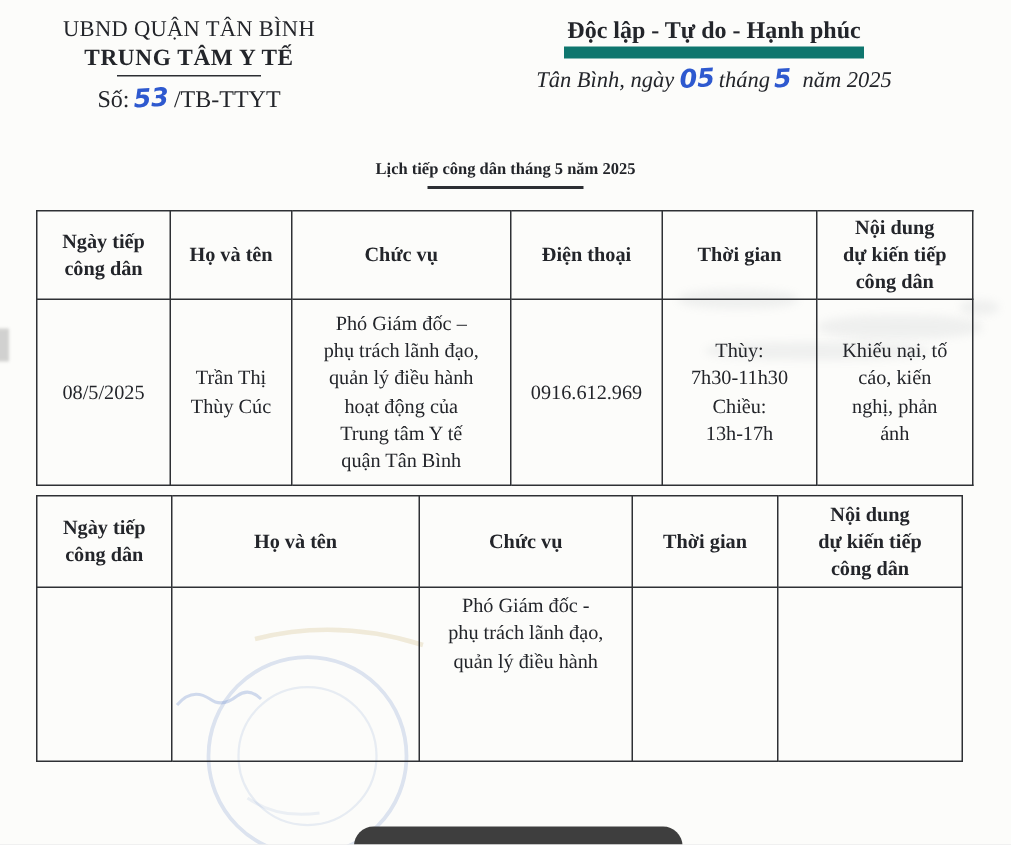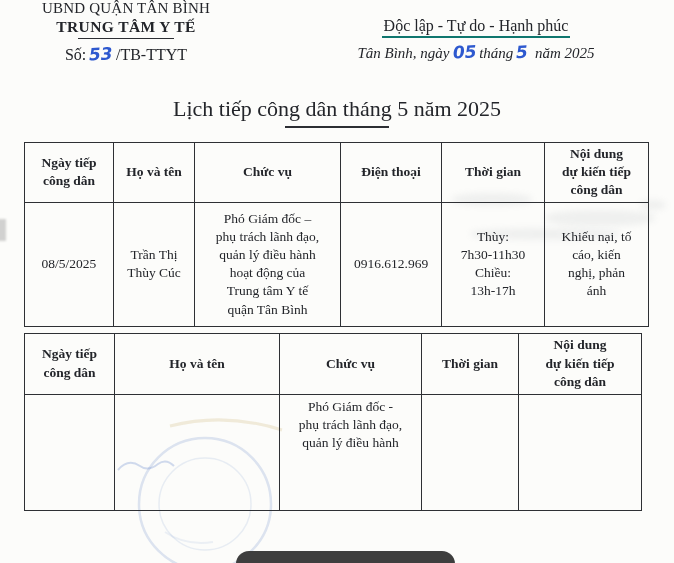--- a/index.html
+++ b/index.html
@@ -7,45 +7,45 @@
     position:relative;
     width:674px;height:563px;
     background:#fcfcfa;
     font-family:"Liberation Serif","DejaVu Serif",serif;
     color:#23252a;
     overflow:hidden;
     margin:0 auto;
   }
   .content{position:relative;z-index:1;}
   
-  .header-row{display:flex;}
+  .header-row{display:flex;padding-top:12px;}
   .hdr-left{width:252px;text-align:center;}
   .hdr-left .l1{font-size:15px;letter-spacing:.2px;}
   .hdr-left .l2{font-size:15.5px;font-weight:bold;letter-spacing:.4px;margin-top:1px;}
   .u-line{height:0;border-bottom:1.6px solid #2c2e33;width:96px;margin:2px auto 0;}
   .so-line{font-size:16px;margin-top:7px;}
   .hdr-right{flex:1;text-align:center;padding-left:26px;}
   .hdr-right .n1{font-size:15px;font-weight:bold;letter-spacing:.2px;}
-  .hdr-right .n2{font-size:16px;font-weight:normal;display:inline-block;
-                 border-bottom:2px solid #0f766e;padding:0 2px 1px;margin-top:17px;}
+  .hdr-right .n2{font-size:16px;font-weight:bold;display:inline-block;
+                 border-bottom:8px solid #0f766e;padding:0 2px 1px;margin-top:0;}
   .date-line{font-size:15px;font-style:italic;margin-top:6px;}
   .hand{
     font-family:"DejaVu Sans",sans-serif;
     font-style:italic;font-weight:bold;
     color:#2e59cf;
     display:inline-block;
     transform:rotate(-3deg);
     margin:0 3px;
     font-size:17px;
     line-height:1;
   }
   
   .title-block{text-align:center;margin-top:30px;line-height:1.32;}
   .title-block .t1{font-size:19px;font-weight:bold;letter-spacing:.5px;}
-  .title-block .t2,.title-block .t3{font-size:22px;font-weight:normal;}
+  .title-block .t2,.title-block .t3{font-size:11px;font-weight:bold;}
   .title-underline{height:0;border-bottom:2px solid #2c2e33;width:104px;margin:3px auto 0;}
   
   .section-heading{font-size:16px;font-weight:bold;margin:20px 0 0 68px;}
   .section-heading.second{margin-top:7px;}
   table{border-collapse:collapse;table-layout:fixed;margin:14px 0 0 24px;background:transparent;border-radius:13px;}
   table.t2{margin-top:6px;}
   th,td{
     border:1.6px solid #2e3034;
     text-align:center;vertical-align:middle;
     padding:2px 4px;

